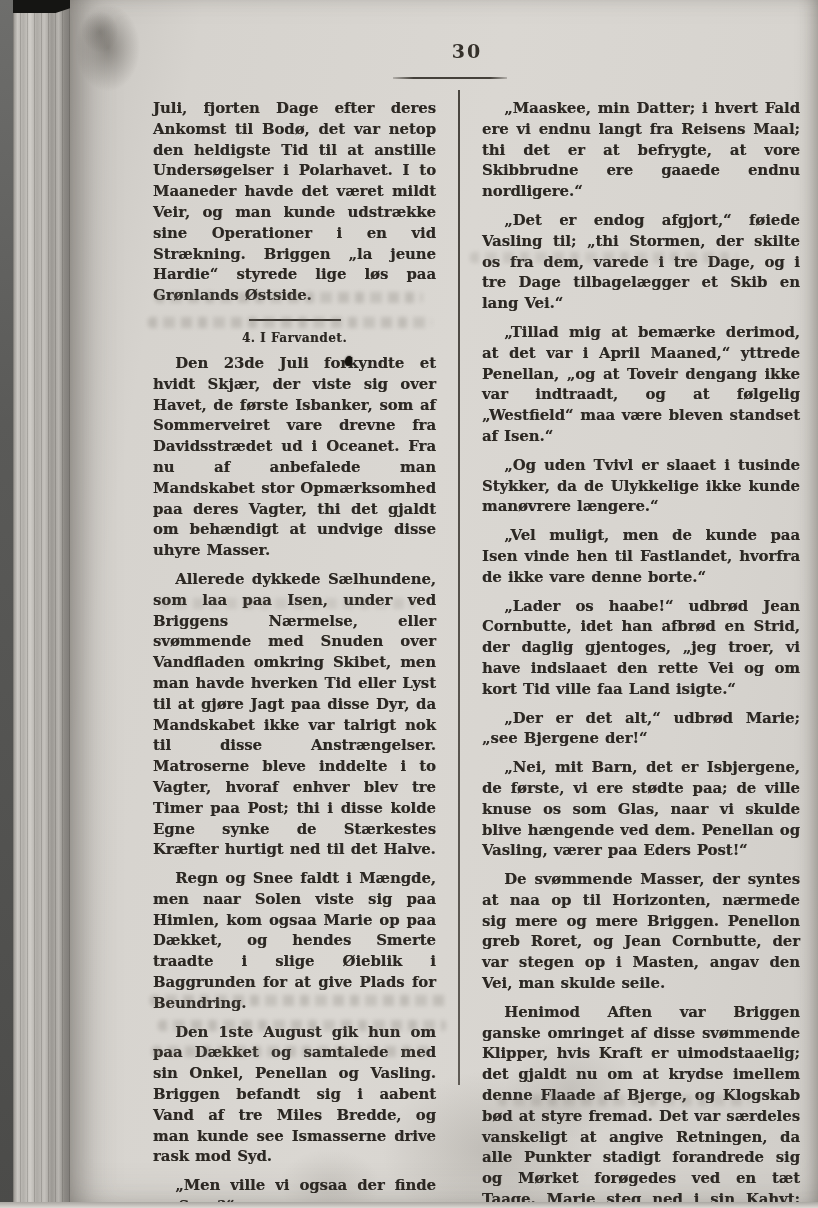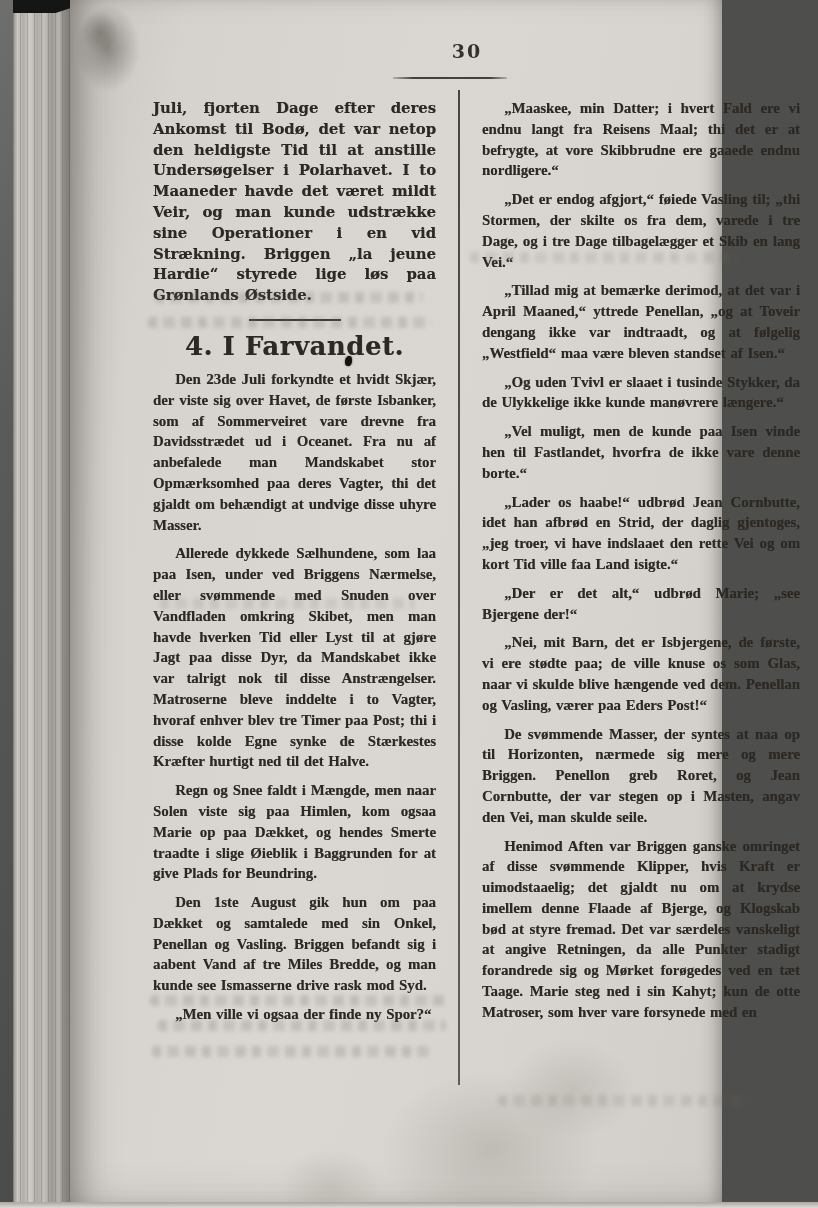--- a/index.html
+++ b/index.html
@@ -24,21 +24,21 @@
       linear-gradient(90deg,#93908b 0%,#c9c6c1 8%,#b2afaa 18%,#d0cdc8 30%,#aeaba6 42%,#c4c1bc 55%,#9c9994 68%,#b8b5b0 80%,#8d8a85 90%,#7f7c78 100%);
   }
   .corner-wedge{
     position:absolute;left:13px;top:0;width:82px;height:13px;
     background:#151513;
     clip-path:polygon(0 0,100% 0,52% 100%,0 100%);
   }
 
   
   .page{
-    position:absolute;left:70px;top:0;width:652px;height:1208px;
+    position:absolute;left:70px;top:0;width:748px;height:1208px;
     background:
       radial-gradient(46px 62px at 38px 48px, rgba(78,74,68,0.50), rgba(78,74,68,0) 70%),
       radial-gradient(26px 30px at 30px 32px, rgba(88,84,78,0.38), rgba(88,84,78,0) 70%),
       radial-gradient(150px 110px at 420px 1150px, rgba(128,124,116,0.28), rgba(128,124,116,0) 72%),
       radial-gradient(90px 70px at 500px 1090px, rgba(128,124,116,0.22), rgba(128,124,116,0) 72%),
       radial-gradient(70px 50px at 260px 1185px, rgba(128,124,116,0.18), rgba(128,124,116,0) 72%),
       linear-gradient(100deg,#c8c5c0 0%,#d6d3ce 14%,#dad7d2 46%,#d7d4cf 76%,#d0cdc8 100%);
     box-shadow:
       inset 30px 0 42px -26px rgba(66,62,56,0.65),
       inset -12px 0 18px -10px rgba(84,80,74,0.55),
@@ -62,29 +62,29 @@
   .col-right{width:348px;padding-left:14px;}
 
   p.body-par{
     margin:8px;
     font-size:14.8px;line-height:20.8px;
     font-weight:bold;color:#2c2823;
     text-align:justify;
     word-spacing:1px;
     text-shadow:0.3px 0.2px 0.3px rgba(44,40,35,0.5);
   }
-  p.indent{text-indent:1.5em;font-family:Liberation Serif, serif;}
+  p.indent{text-indent:1.5em;}
 
   .section-rule{
     width:92px;height:2px;margin:13px auto 10px auto;
     background:#3d3934;
   }
   .section-heading{
     margin:0 0 4px 0;text-align:center;
-    font-size:26px;font-weight:bold;color:#2c2823;
+    font-size:12px;font-weight:bold;color:#2c2823;
     letter-spacing:0.5px;
     text-shadow:0.3px 0.2px 0.3px rgba(44,40,35,0.5);
   }
 
   .ink-blot{
     position:absolute;left:275px;top:356px;width:7px;height:10px;
     background:#15120e;border-radius:60% 40% 55% 45%;
     box-shadow:0 0 2px rgba(21,18,14,0.8);
   }
 

